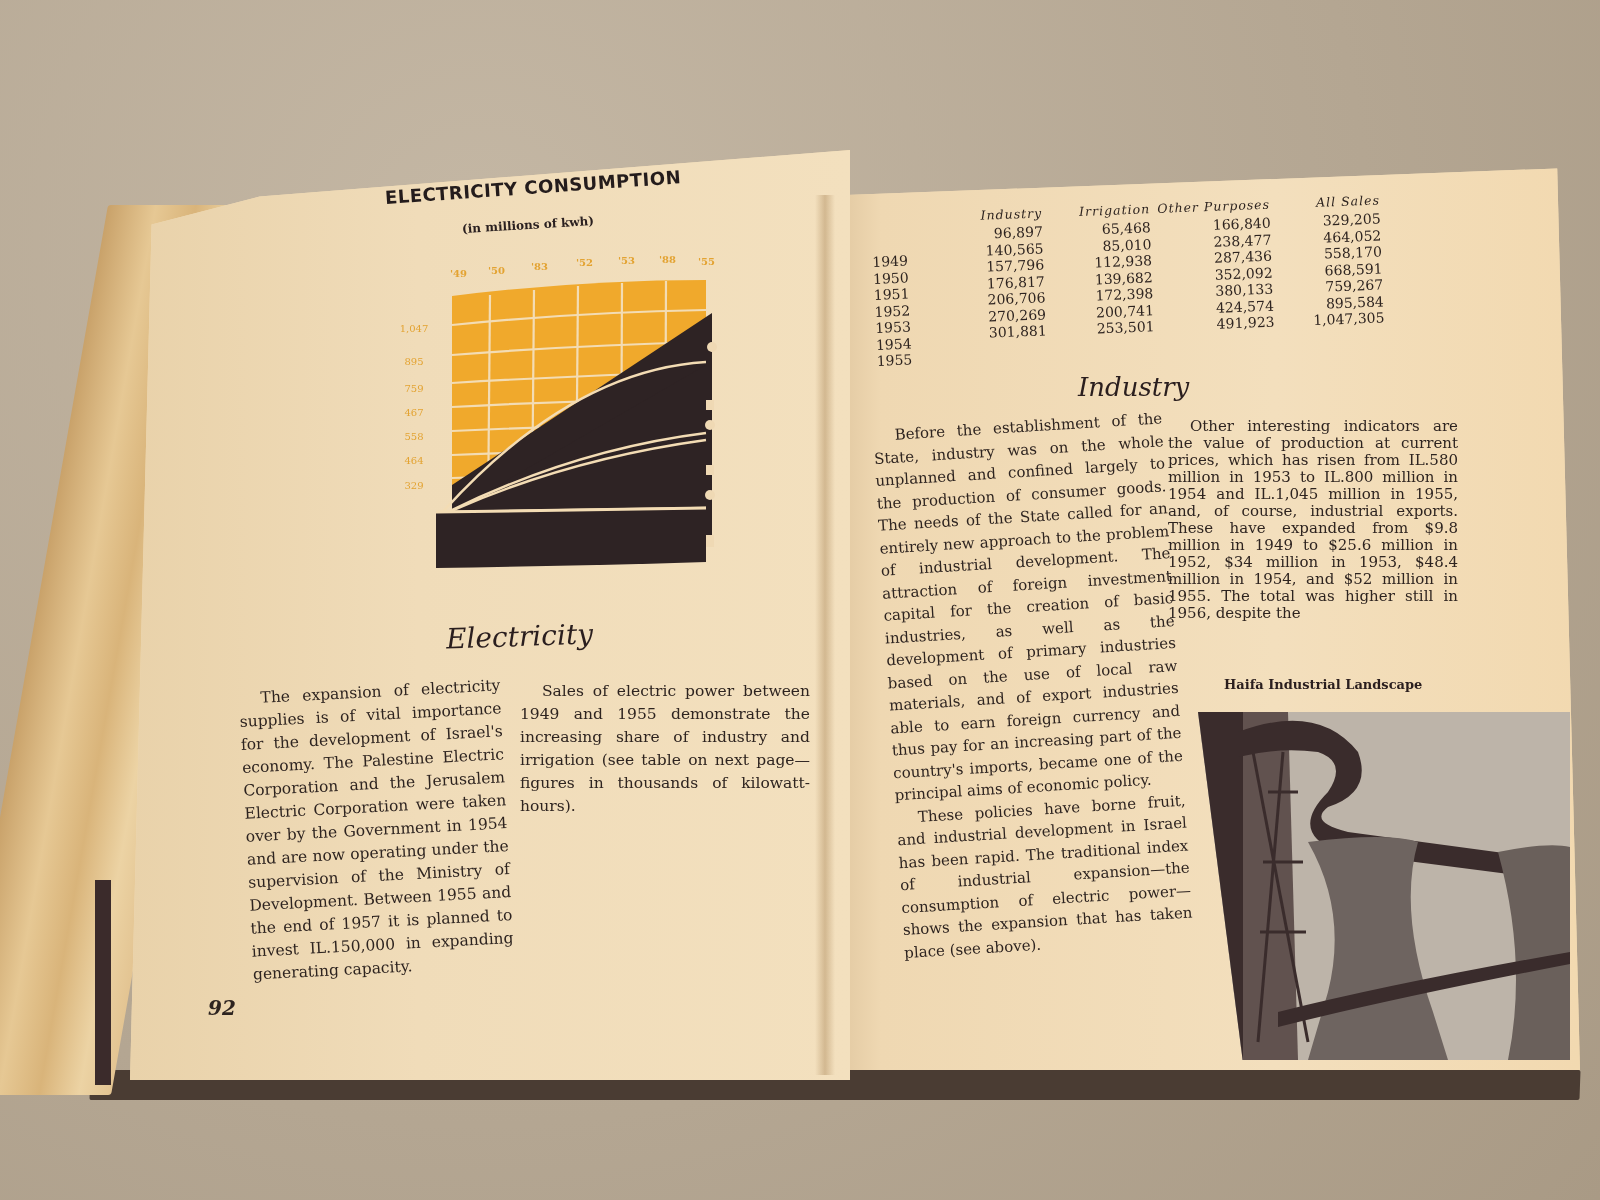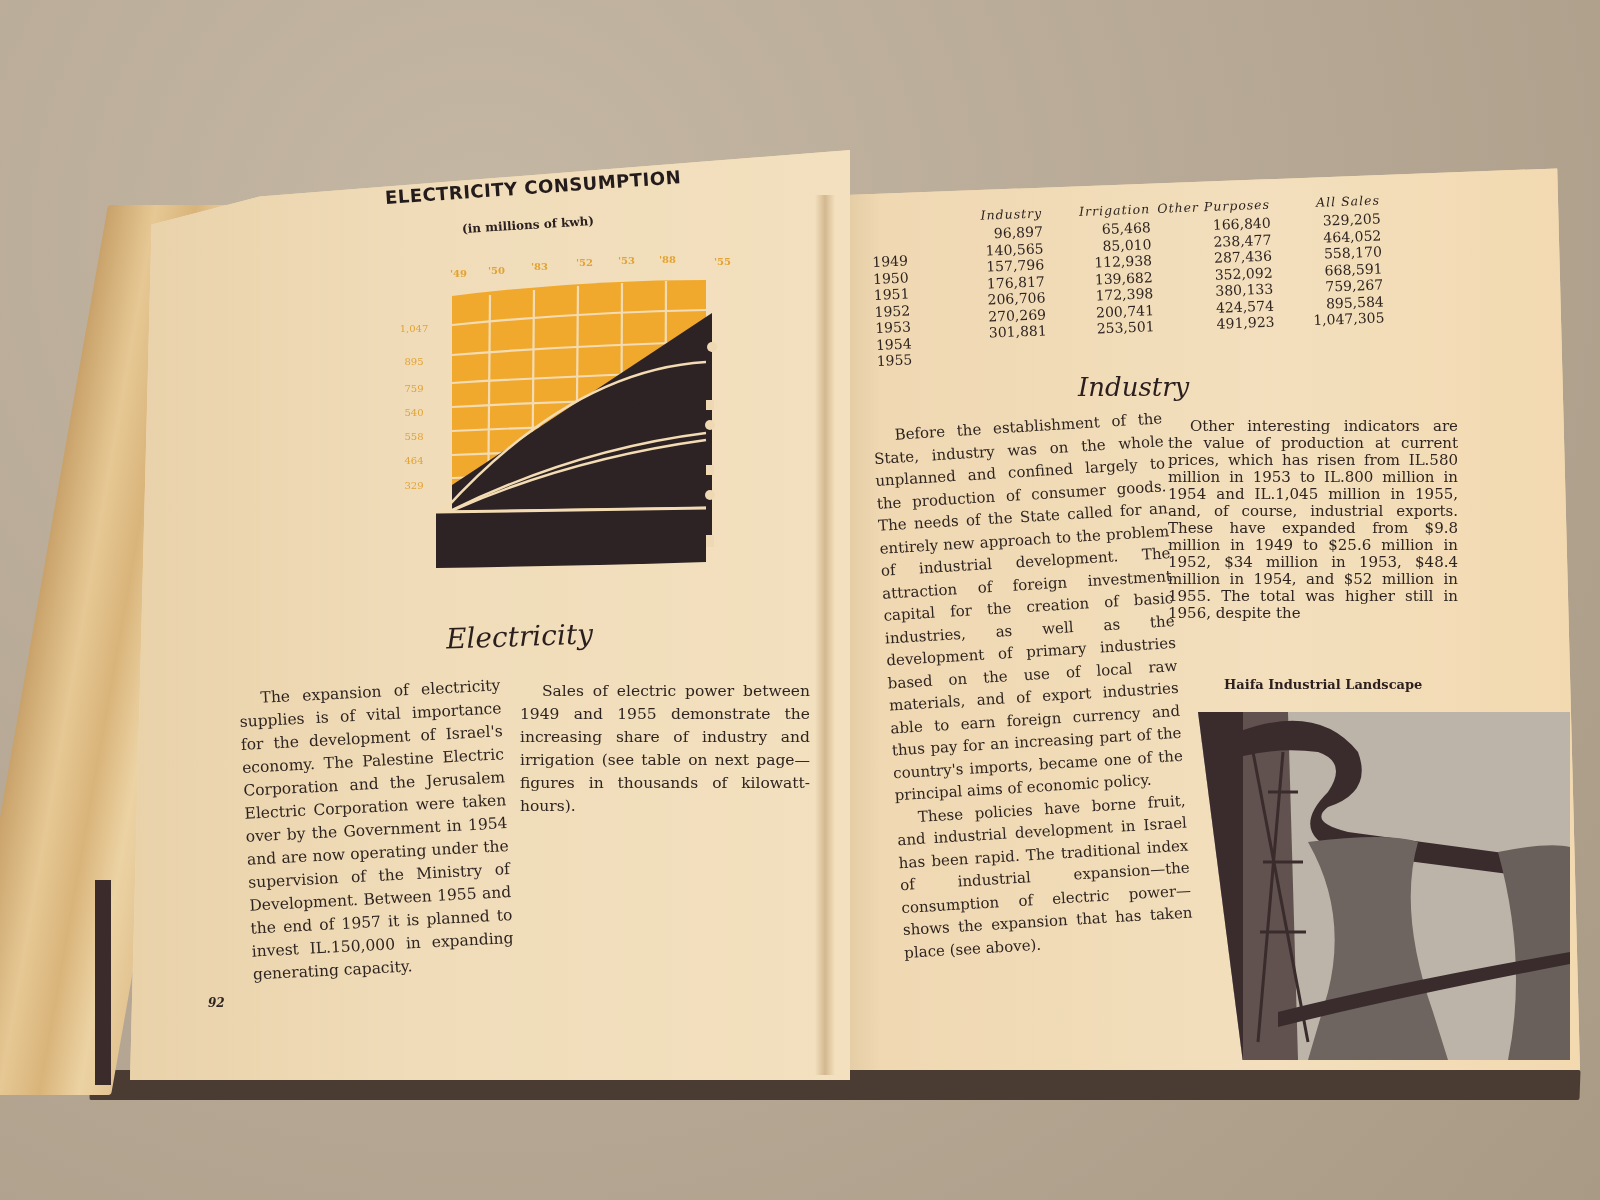--- a/index.html
+++ b/index.html
@@ -67,21 +67,21 @@
     position: absolute; font-family: "DejaVu Serif", serif; font-style: italic;
     font-size: 28px; color: #2a1e1e; white-space: nowrap;
   }
   .col-text {
     position: absolute; font-family: "DejaVu Serif", serif; font-size: 15.5px;
     line-height: 23px; color: #2e2420; text-align: justify; hyphens: none;
   }
   .col-text p { margin: 0; text-indent: 22px; }
   .page-number {
     position: absolute; left: 208px; top: 996px; font-family: "DejaVu Serif", serif;
-    font-style: italic; font-weight: bold; font-size: 12px; color: #2e2420;
+    font-style: italic; font-weight: bold; font-size: 20px; color: #2e2420;
   }
 
   
   .sales-table {
     position: absolute; left: 870px; top: 212px; width: 510px;
     transform: rotate(-2.2deg); transform-origin: left top;
     font-family: "DejaVu Serif", serif; font-size: 14px; color: #2e2420;
   }
   .sales-table .hdr { display: flex; font-style: italic; font-size: 12.5px; letter-spacing: 1px; height: 18px; }
   .sales-table .row { display: flex; height: 16.5px; }
@@ -121,26 +121,26 @@
 <div class="chart-subtitle">(in millions of kwh)</div>
 
 <div class="chart-wrap">
 
   <span class="x-tick" style="left:50px;top:18px">'49</span>
   <span class="x-tick" style="left:88px;top:15px">'50</span>
   <span class="x-tick" style="left:131px;top:11px">'83</span>
   <span class="x-tick" style="left:176px;top:7px">'52</span>
   <span class="x-tick" style="left:218px;top:5px">'53</span>
   <span class="x-tick" style="left:259px;top:4px">'88</span>
-  <span class="x-tick" style="left:314px;top:6px">'55</span>
+  <span class="x-tick" style="left:298px;top:6px">'55</span>
 
   <span class="y-tick" style="left:-6px;top:73px">1,047</span>
   <span class="y-tick" style="left:-6px;top:106px">895</span>
   <span class="y-tick" style="left:-6px;top:133px">759</span>
-  <span class="y-tick" style="left:-6px;top:157px">540</span>
+  <span class="y-tick" style="left:-6px;top:157px">467</span>
   <span class="y-tick" style="left:-6px;top:181px">558</span>
   <span class="y-tick" style="left:-6px;top:205px">464</span>
   <span class="y-tick" style="left:-6px;top:230px">329</span>
 
   <svg width="330" height="330" style="position:absolute;left:0;top:0">
 
     <path d="M52 46 Q180 30 306 30 L306 265 L52 265 Z" fill="#f0a92c"></path>
     <g stroke="#f3dcb4" stroke-width="2.2" fill="none">
       <path d="M52 75 Q180 62 306 60"></path>
       <path d="M52 105 Q180 95 306 92"></path>

